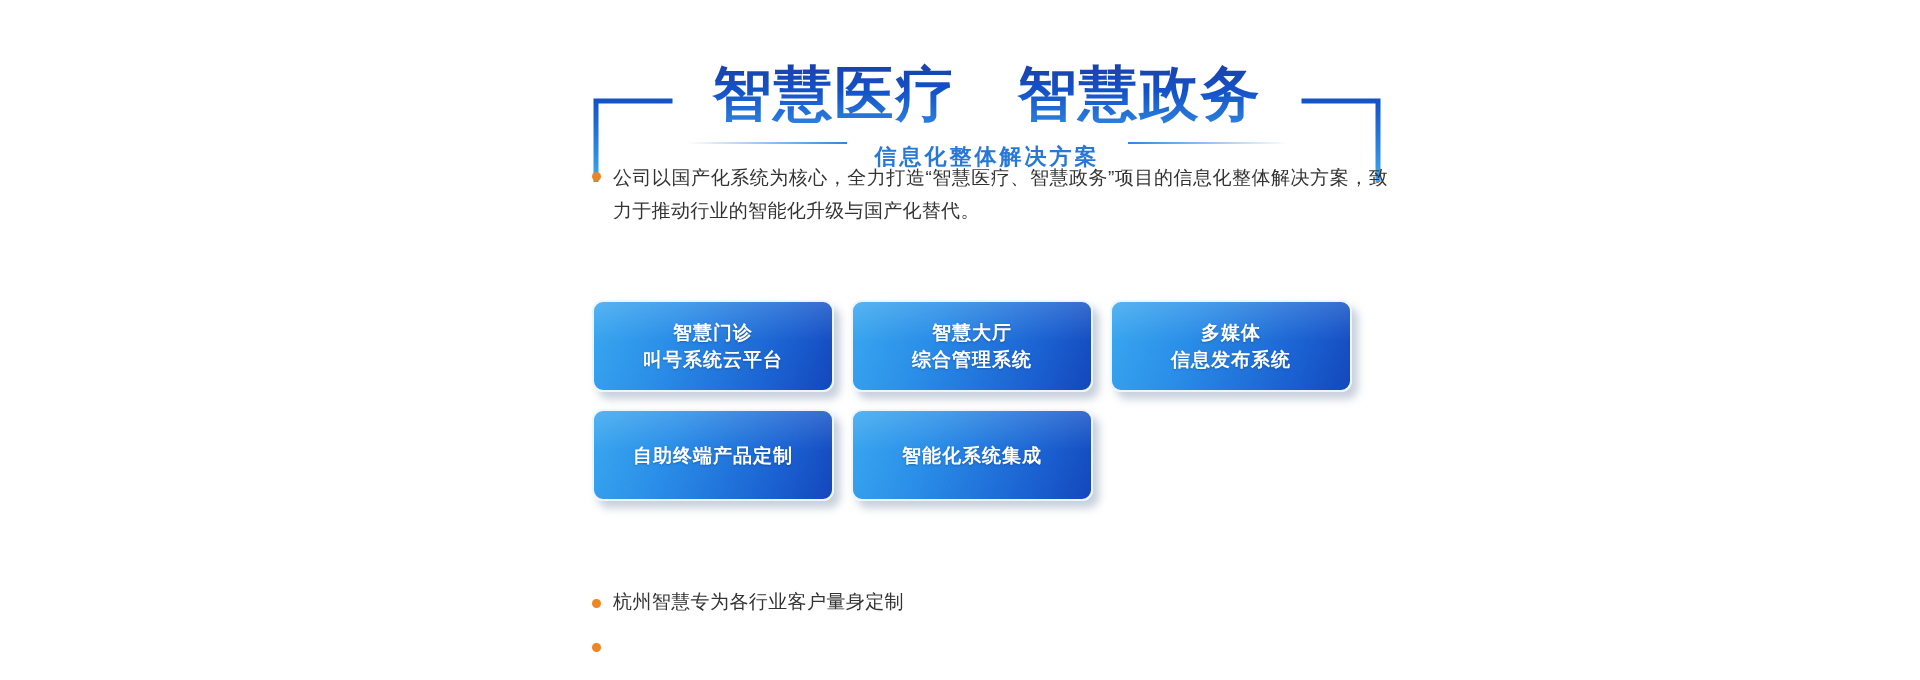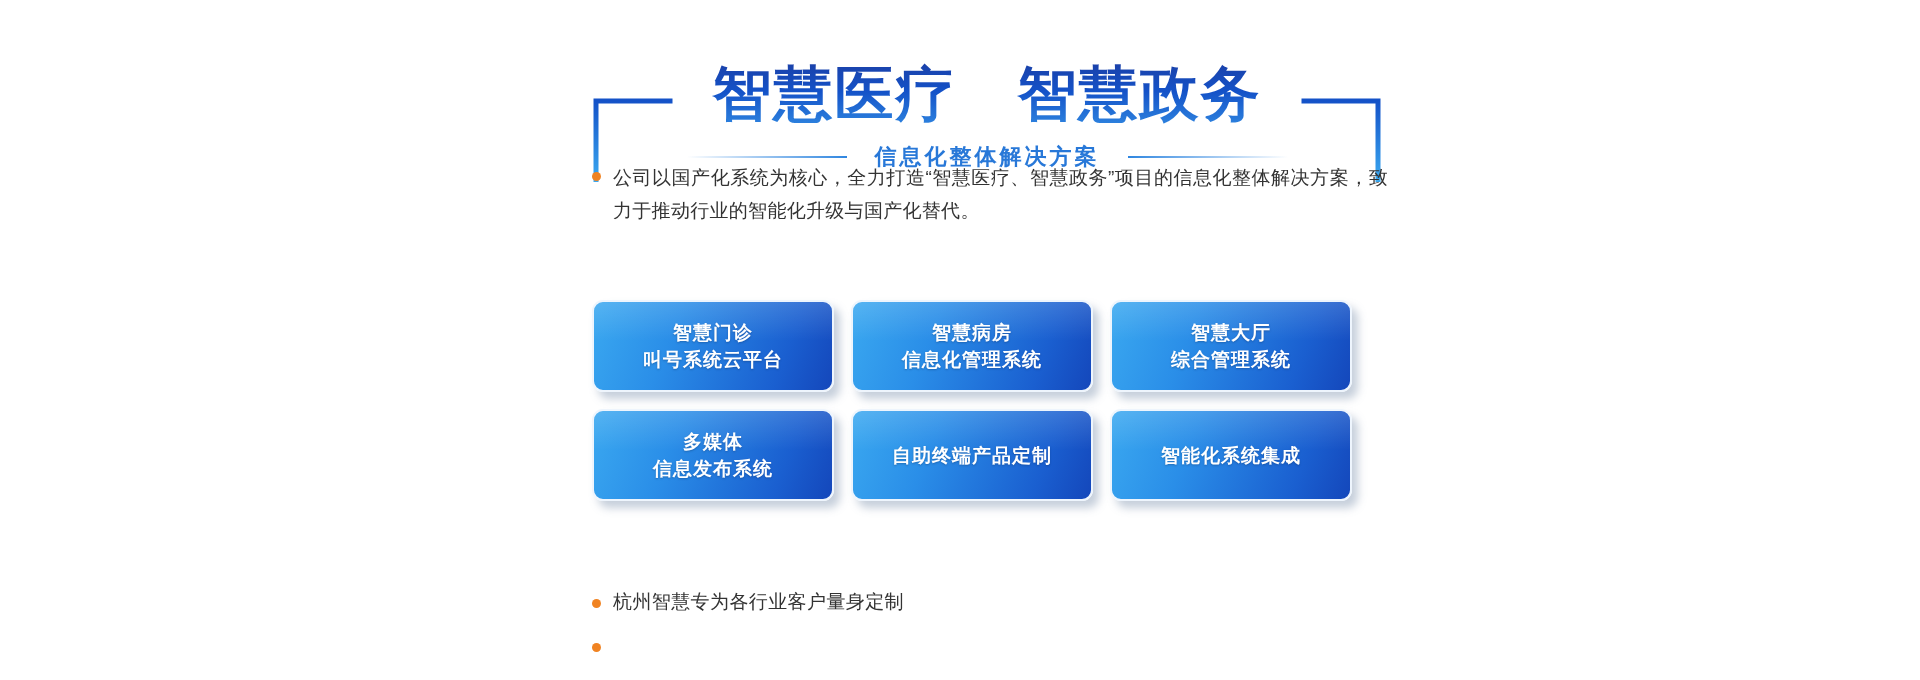--- a/index.html
+++ b/index.html
@@ -75,21 +75,20 @@
     z-index: -1;
     font-family: "DejaVu Sans", "Liberation Sans", sans-serif;
   }
 
   .subtitle-row {
     position: absolute;
     left: 0;
     top: 82px;
     width: 790px;
     display: flex;
-    align-items: center;
     justify-content: center;
     gap: 28px;
   }
 
   .subtitle-rule {
     height: 2px;
     width: 160px;
     background: linear-gradient(90deg, rgba(41,130,224,0) 0%, #2f86e0 100%);
   }
   .subtitle-rule.right {
@@ -255,24 +254,20 @@
     <span class="intro-text">公司以国产化系统为核心，全力打造“智慧医疗、智慧政务”项目的信息化整体解决方案，致力于推动行业的智能化升级与国产化替代。</span>
   </div>
 
   <div class="card-grid">
 
     <div class="card">
       <span class="card-line">智慧门诊</span>
       <span class="card-line">叫号系统云平台</span>
     </div>
 
-    <div class="card">
-      <span class="card-line">智慧病房</span>
-      <span class="card-line">信息化管理系统</span>
-    </div>
 
     <div class="card">
       <span class="card-line">智慧大厅</span>
       <span class="card-line">综合管理系统</span>
     </div>
 
     <div class="card">
       <span class="card-line">多媒体</span>
       <span class="card-line">信息发布系统</span>
     </div>

